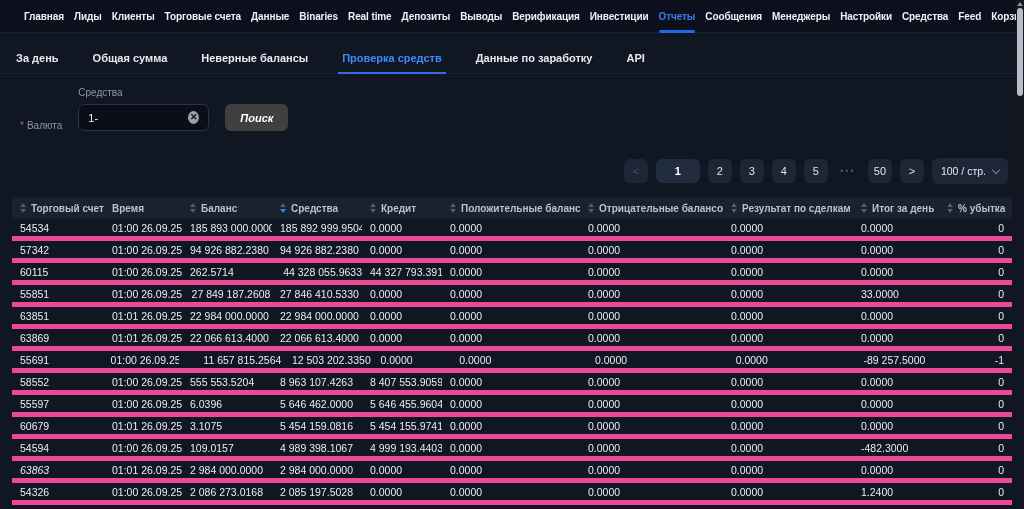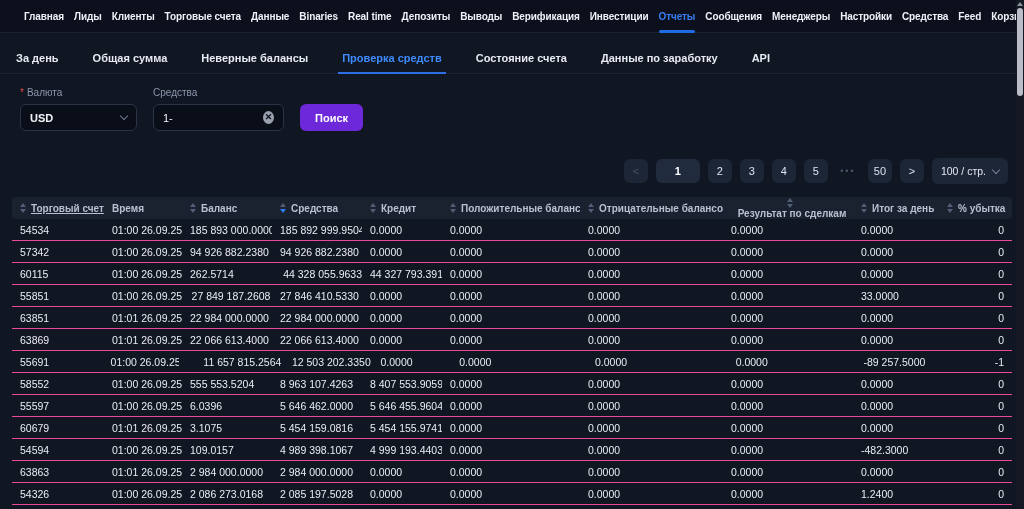--- a/index.html
+++ b/index.html
@@ -32,21 +32,21 @@
   .select-control { width:117px; justify-content:space-between; cursor:pointer; font-weight:600; }
   .chev { width:6px; height:6px; border-right:1.5px solid #707a90; border-bottom:1.5px solid #707a90;
     transform:rotate(45deg); margin-top:-3px; }
   .input-control { width:131px; justify-content:space-between; }
   .input-control input { background:transparent; border:none; outline:none; color:#f2f4f8;
     font-size:11px; width:100px; font-family:"Liberation Sans", sans-serif; }
   .clear-icon { width:13px; height:13px; border-radius:50%; background:#9aa0ae; color:#0a0e18;
     font-size:9px; line-height:13px; text-align:center; font-weight:700; cursor:pointer; }
   .btn { height:27px; border-radius:6px; font-size:11px; font-weight:600; padding:0 14px;
     display:flex; align-items:center; cursor:pointer; border:1px solid transparent; }
-  .btn-primary { background:#6d28d9; color:#ffffff; }
+  .btn-primary { background:#404040; color:#ffffff;font-style:italic; }
   .btn-ghost { background:transparent; border-color:#2c3a5e; color:#3d8bfd; }
   .collapse-chev { position:absolute; left:302px; top:139px; width:34px; height:34px;
     border-right:2px solid rgba(140,155,195,0.05); border-bottom:2px solid rgba(140,155,195,0.05);
     transform:rotate(45deg) scale(1,0.7); cursor:pointer; }
 
   
   .pagination { display:flex; justify-content:flex-end; align-items:center; gap:8px;
     padding:0 16px; margin-top:27px; height:26px; }
   .pg-item { min-width:24px; height:24px; border-radius:6px; background:#1c2636; color:#dbe1ee;
     font-size:11px; display:flex; align-items:center; justify-content:center; cursor:pointer; padding:0 4px; }
@@ -61,21 +61,21 @@
   .table { margin:13px 12px 0; }
   .t-head { display:flex; height:22px; background:#1a212f; border-radius:2px; align-items:center; }
   .t-hcell { display:flex; align-items:center; padding-left:8px; font-size:10px; font-weight:700;
     color:#b9c0d1; overflow:hidden; white-space:nowrap; cursor:pointer; }
   .sorter { display:inline-flex; flex-direction:column; gap:2px; margin-right:5px; }
   .car-up { width:0; height:0; border-left:3px solid transparent; border-right:3px solid transparent;
     border-bottom:4px solid #525d77; }
   .car-down { width:0; height:0; border-left:3px solid transparent; border-right:3px solid transparent;
     border-top:4px solid #525d77; }
   .car-down.on { border-top-color:#2f7ff7; }
-  .t-row { display:flex; height:22px; align-items:center; border-bottom:1px solid #ec4899; cursor:pointer; }
+  .t-row { display:flex; height:22px; align-items:center; border-bottom:5px solid #ec4899; cursor:pointer; }
   .t-cell { padding-left:8px; font-size:10.5px; color:#e9ecf3; white-space:nowrap; overflow:hidden; }
   .t-cell.right { text-align:right; padding-right:8px; padding-left:0; }
 
   
   .scrollbar { position:absolute; top:0; right:0; width:8px; height:509px; background:#141823; }
   .scroll-arrow { position:absolute; top:2px; left:1px; width:0; height:0;
     border-left:3px solid transparent; border-right:3px solid transparent; border-bottom:4px solid #8b919e; }
   .scroll-thumb { position:absolute; top:8px; left:1px; width:6px; height:88px; background:#b9bec9; border-radius:3px; }
 </style>
 </head>
@@ -105,33 +105,28 @@
         <div class="nav-item">Корзина</div>
       </div>
 
   </div>
 
   <div class="tabs">
       <div class="tab">За день</div>
       <div class="tab">Общая сумма</div>
       <div class="tab">Неверные балансы</div>
       <div class="tab active">Проверка средств</div>
-      <div class="tab">Состояние счета</div>
       <div class="tab">Данные по заработку</div>
       <div class="tab">API</div>
     </div>
 
   <div class="filters">
     <div class="field">
       <div class="field-label">
         <span class="req">*</span><span>Валюта</span>
-      </div>
-      <div class="control select-control">
-        <span>USD</span>
-        <span class="chev"></span>
       </div>
     </div>
     <div class="field">
       <div class="field-label">Средства</div>
       <div class="control input-control">
         <input value="1-" style="">
         <span class="clear-icon">✕</span>
       </div>
     </div>
     <button class="btn btn-primary">Поиск</button>
@@ -149,21 +144,21 @@
       <div class="pg-item">50</div>
       <div class="pg-item">&gt;</div>
       <div class="pg-sizer">
         <span>100 / стр.</span>
         <span class="chev"></span>
       </div>
     </div>
 
   <div class="table">
     <div class="t-head">
-        <div class="t-hcell" style="width: 92px; text-decoration: underline;">
+        <div class="t-hcell" style="width: 92px;">
           <span class="sorter">
             <span class="car-up"></span>
             <span class="car-down"></span>
           </span>
           <span>Торговый счет</span>
         </div>
         <div class="t-hcell" style="width: 78px;">
           <span>Время</span>
         </div>
         <div class="t-hcell" style="width: 90px;">
@@ -194,21 +189,21 @@
           </span>
           <span>Положительные балансовые</span>
         </div>
         <div class="t-hcell" style="width: 143px;">
           <span class="sorter">
             <span class="car-up"></span>
             <span class="car-down"></span>
           </span>
           <span>Отрицательные балансовые</span>
         </div>
-        <div class="t-hcell" style="width: 130px; flex-direction: column;">
+        <div class="t-hcell" style="width: 130px;">
           <span class="sorter">
             <span class="car-up"></span>
             <span class="car-down"></span>
           </span>
           <span>Результат по сделкам</span>
         </div>
         <div class="t-hcell" style="width: 86px;">
           <span class="sorter">
             <span class="car-up"></span>
             <span class="car-down"></span>
@@ -350,21 +345,21 @@
           <div class="t-cell" style="width: 90px;">109.0157</div>
           <div class="t-cell" style="width: 90px;">4 989 398.1067</div>
           <div class="t-cell" style="width: 80px;">4 999 193.4403</div>
           <div class="t-cell" style="width: 138px;">0.0000</div>
           <div class="t-cell" style="width: 143px;">0.0000</div>
           <div class="t-cell" style="width: 130px;">0.0000</div>
           <div class="t-cell" style="width: 86px;">-482.3000</div>
           <div class="t-cell right" style="width: 73px;">0</div>
         </div>
         <div class="t-row">
-          <div class="t-cell" style="width: 92px;">63863</div>
+          <div class="t-cell" style="width: 92px; font-style: italic;">63863</div>
           <div class="t-cell" style="width: 78px;">01:01 26.09.25</div>
           <div class="t-cell" style="width: 90px;">2 984 000.0000</div>
           <div class="t-cell" style="width: 90px;">2 984 000.0000</div>
           <div class="t-cell" style="width: 80px;">0.0000</div>
           <div class="t-cell" style="width: 138px;">0.0000</div>
           <div class="t-cell" style="width: 143px;">0.0000</div>
           <div class="t-cell" style="width: 130px;">0.0000</div>
           <div class="t-cell" style="width: 86px;">0.0000</div>
           <div class="t-cell right" style="width: 73px;">0</div>
         </div>

